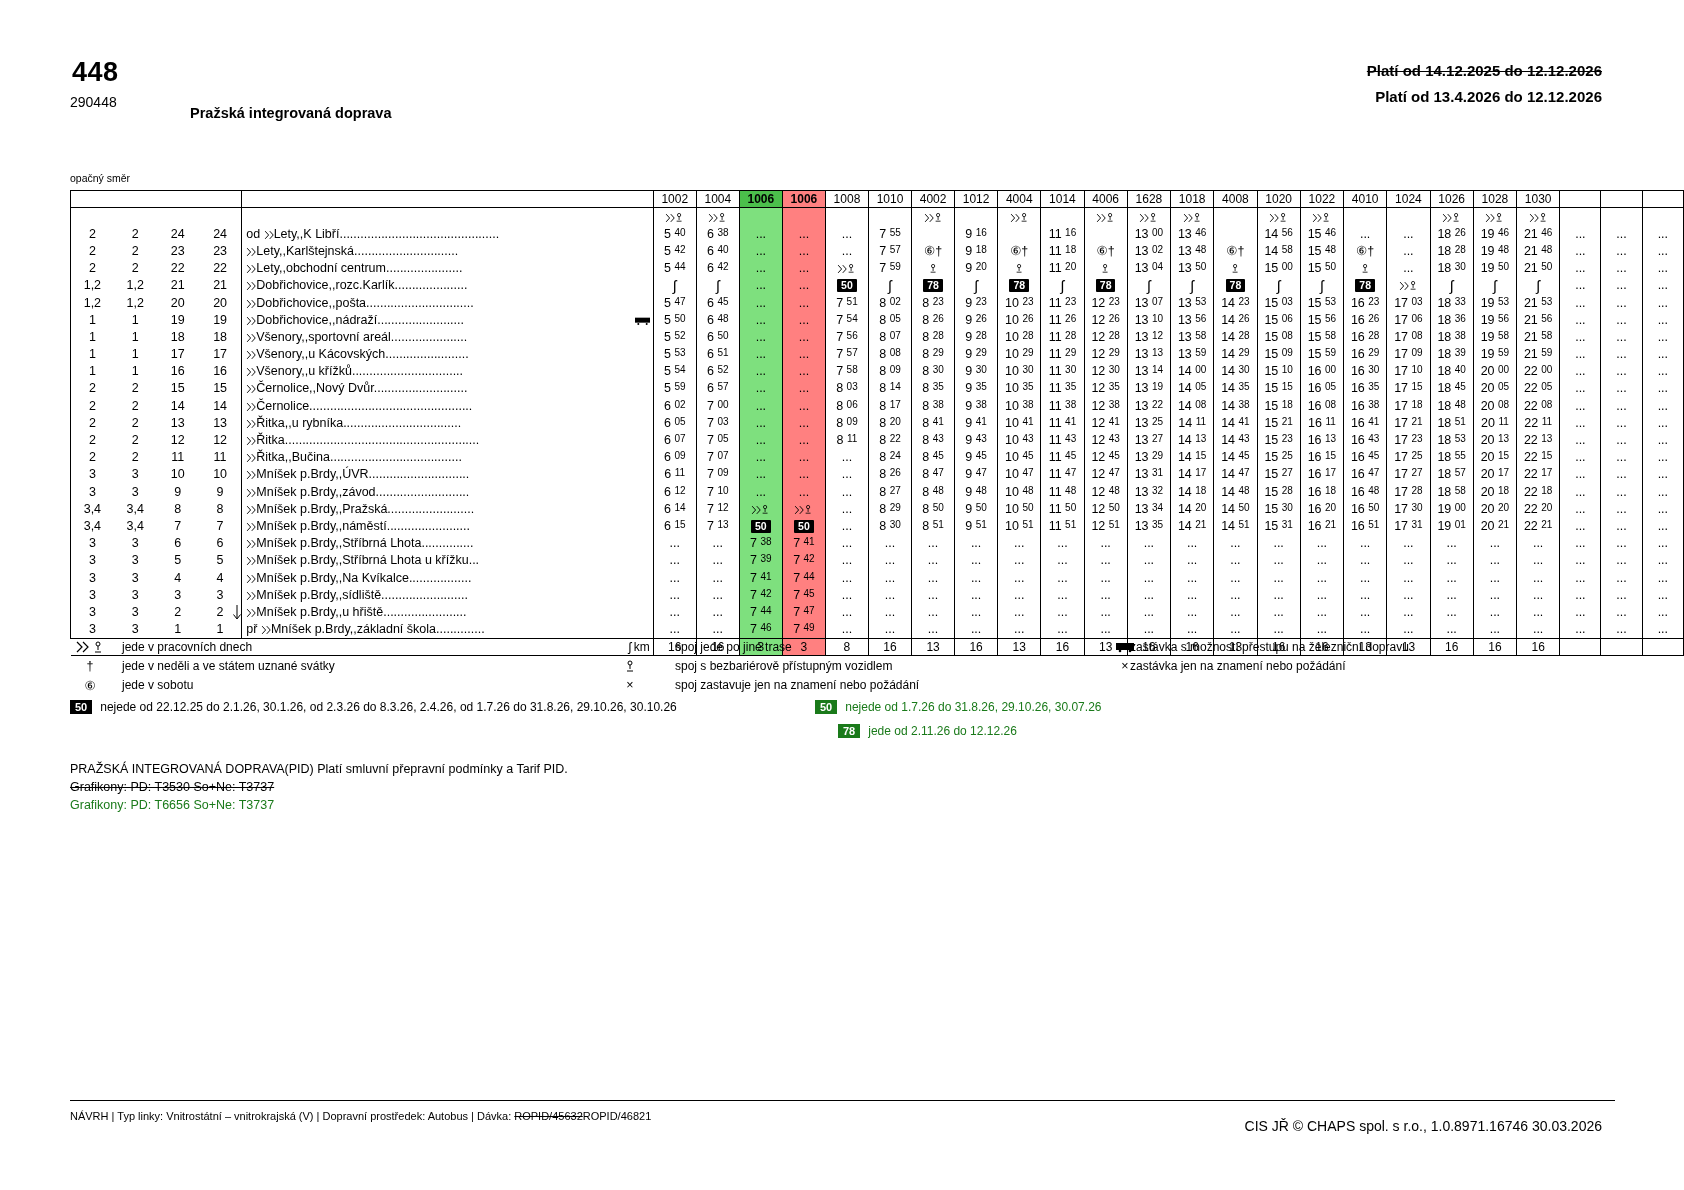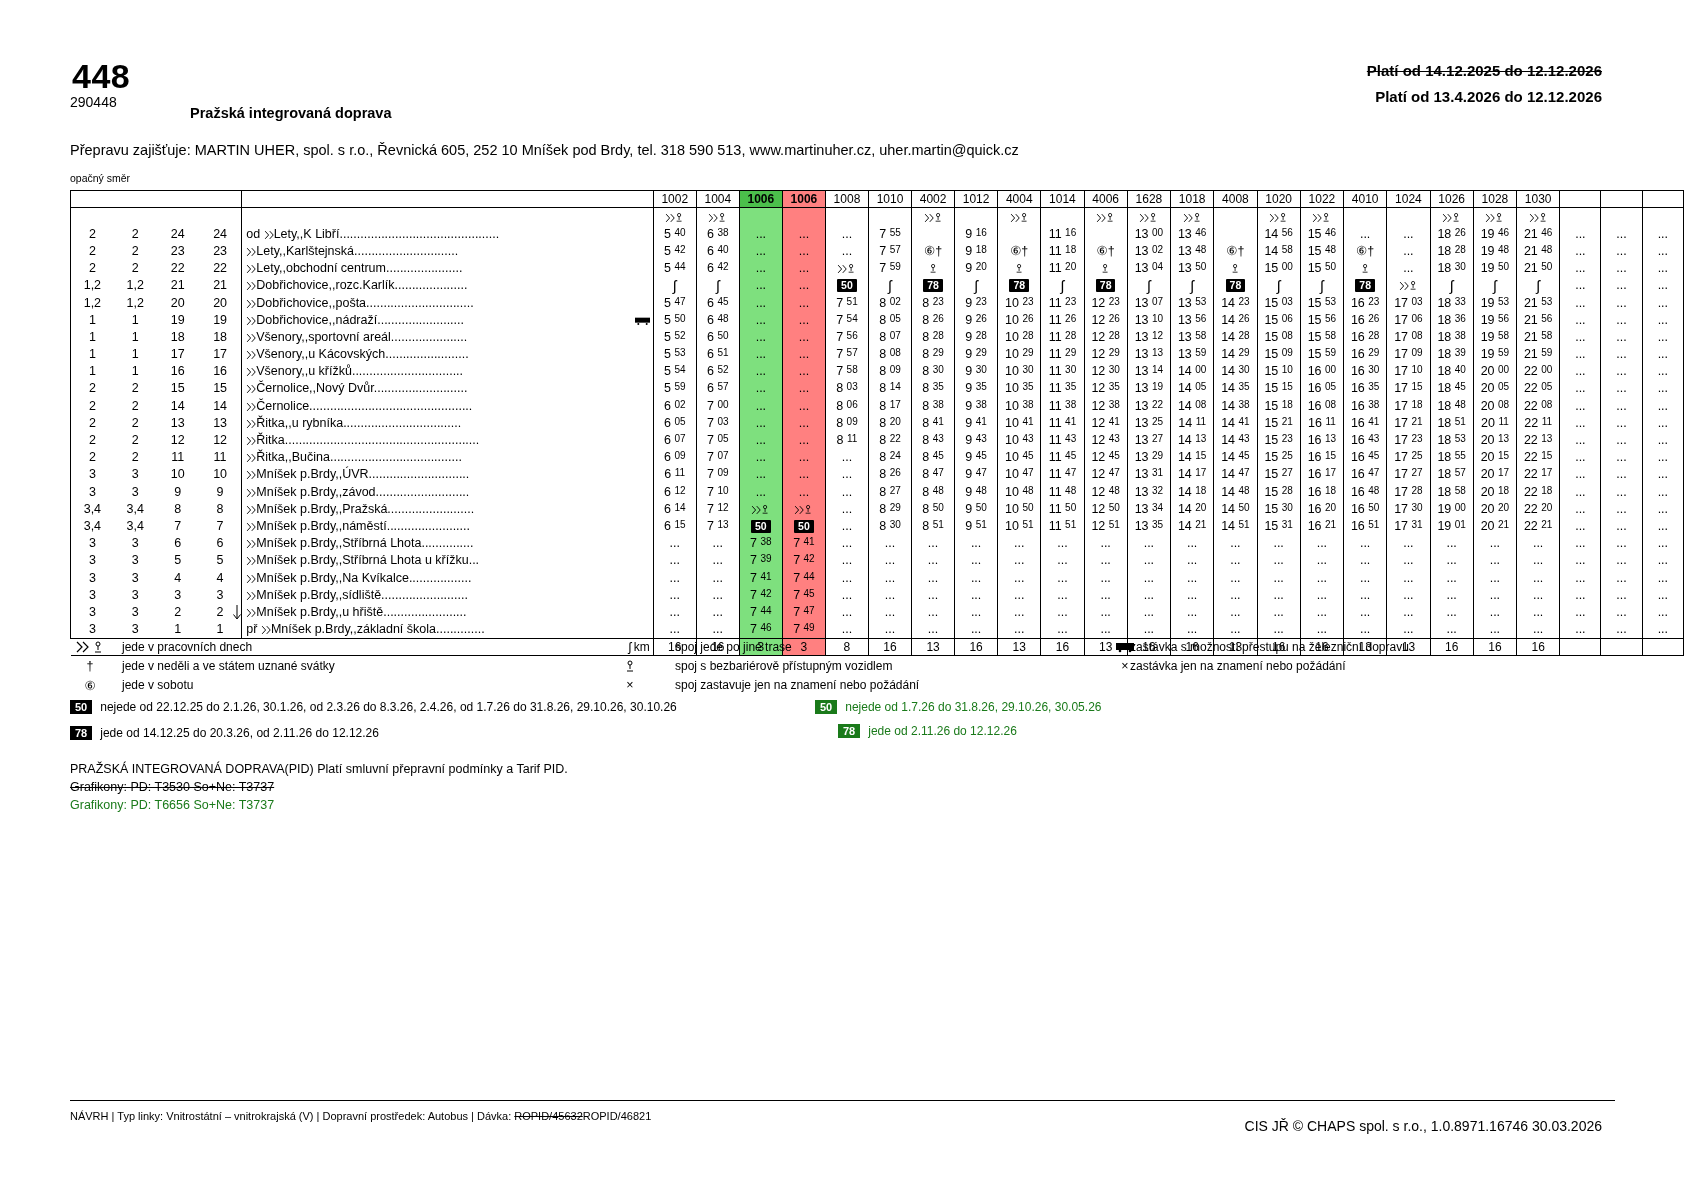--- a/index.html
+++ b/index.html
@@ -7,21 +7,21 @@
     width:1684px;height:1190px;
     background:#ffffff;
     font-family:"Liberation Sans", sans-serif;
     color:#000;
     position:relative;
     overflow:hidden;
   }
   .page{position:absolute;left:0;top:0;width:1684px;height:1190px;}
 
   
-  .hdr-num{position:absolute;left:72px;top:57px;font-size:34px;font-weight:bold;letter-spacing:0.5px;}
+  .hdr-num{position:absolute;left:72px;top:57px;font-size:27px;font-weight:bold;letter-spacing:0.5px;}
   .hdr-subnum{position:absolute;left:70px;top:94px;font-size:14px;}
   .hdr-title{position:absolute;left:190px;top:60px;font-size:24px;font-weight:bold;}
   .hdr-sub{position:absolute;left:190px;top:105px;font-size:14.5px;font-weight:bold;}
   .valid1{position:absolute;right:82px;top:62px;font-size:15px;font-weight:bold;text-decoration:line-through;}
   .valid2{position:absolute;right:82px;top:88px;font-size:15px;font-weight:bold;}
 
   .carrier{position:absolute;left:70px;top:142px;font-size:14.5px;}
   .opacny{position:absolute;left:70px;top:172px;font-size:10.5px;}
 
   
@@ -93,21 +93,20 @@
 </head>
 <body>
 
 <div class="page">
 
   <div class="hdr-num">448</div>
   <div class="hdr-subnum">290448</div>
   <div class="hdr-sub">Pražská integrovaná doprava</div>
   <div class="valid1">Platí od 14.12.2025 do 12.12.2026</div>
   <div class="valid2">Platí od 13.4.2026 do 12.12.2026</div>
-  <div class="carrier">Přepravu zajišťuje:  MARTIN UHER, spol. s r.o., Řevnická 605, 252 10 Mníšek pod Brdy, tel. 318 590 513, www.martinuher.cz, uher.martin@quick.cz</div>
   <div class="opacny">opačný směr</div>
 
   <div class="tbl">
     <table id="tt">
       <tbody id="tt-body">
           <tr class="hdrrow">
             <td class="lefthdr c-pre"></td>
             <td class="c-pre"></td>
             <td class="c-pre"></td>
             <td class="c-pre" style="border-right:1px solid #000"></td>
@@ -1133,29 +1132,26 @@
       <span class="legtxt">jede v sobotu</span>
       <span class="legsym2">×</span>
       <span class="legtxt2">spoj zastavuje jen na znamení nebo požádání</span>
     </div>
   </div>
 
   <div class="notes">
     <div class="noterow">
       <span class="nbadge">50</span><span class="ntxt">nejede od 22.12.25 do 2.1.26, 30.1.26, od 2.3.26 do 8.3.26, 2.4.26, od 1.7.26 do 31.8.26, 29.10.26, 30.10.26</span>
       <span class="right-note">
-        <span class="nbadge g">50</span><span class="ntxt" style="color:#1a7a1a">nejede od 1.7.26 do 31.8.26, 29.10.26, 30.05.26</span>
+        <span class="nbadge g">50</span><span class="ntxt" style="color:#1a7a1a">nejede od 1.7.26 do 31.8.26, 29.10.26, 30.07.26</span>
       </span>
       <span class="right-note2">
         <span class="nbadge g">78</span><span class="ntxt" style="color:#1a7a1a">jede od 2.11.26 do 12.12.26</span>
       </span>
     </div>
-    <div class="noterow" style="margin-top:12px;">
-      <span class="nbadge">78</span><span class="ntxt">jede od 14.12.25 do 20.3.26, od 2.11.26 do 12.12.26</span>
-    </div>
   </div>
 
   <div class="pid">PRAŽSKÁ INTEGROVANÁ DOPRAVA(PID) Platí smluvní přepravní podmínky a Tarif PID.</div>
   <div class="graf1">Grafikony:  PD: T3530 So+Ne: T3737</div>
   <div class="graf2">Grafikony:  PD: T6656 So+Ne: T3737</div>
 
   <div class="footline"></div>
   <div class="footer">
     <span>NÁVRH  |  Typ linky:  Vnitrostátní – vnitrokrajská (V)  |  Dopravní prostředek:  Autobus  |  Dávka:  </span><span class="strike">ROPID/45632</span><span>ROPID/46821</span>
   </div>

